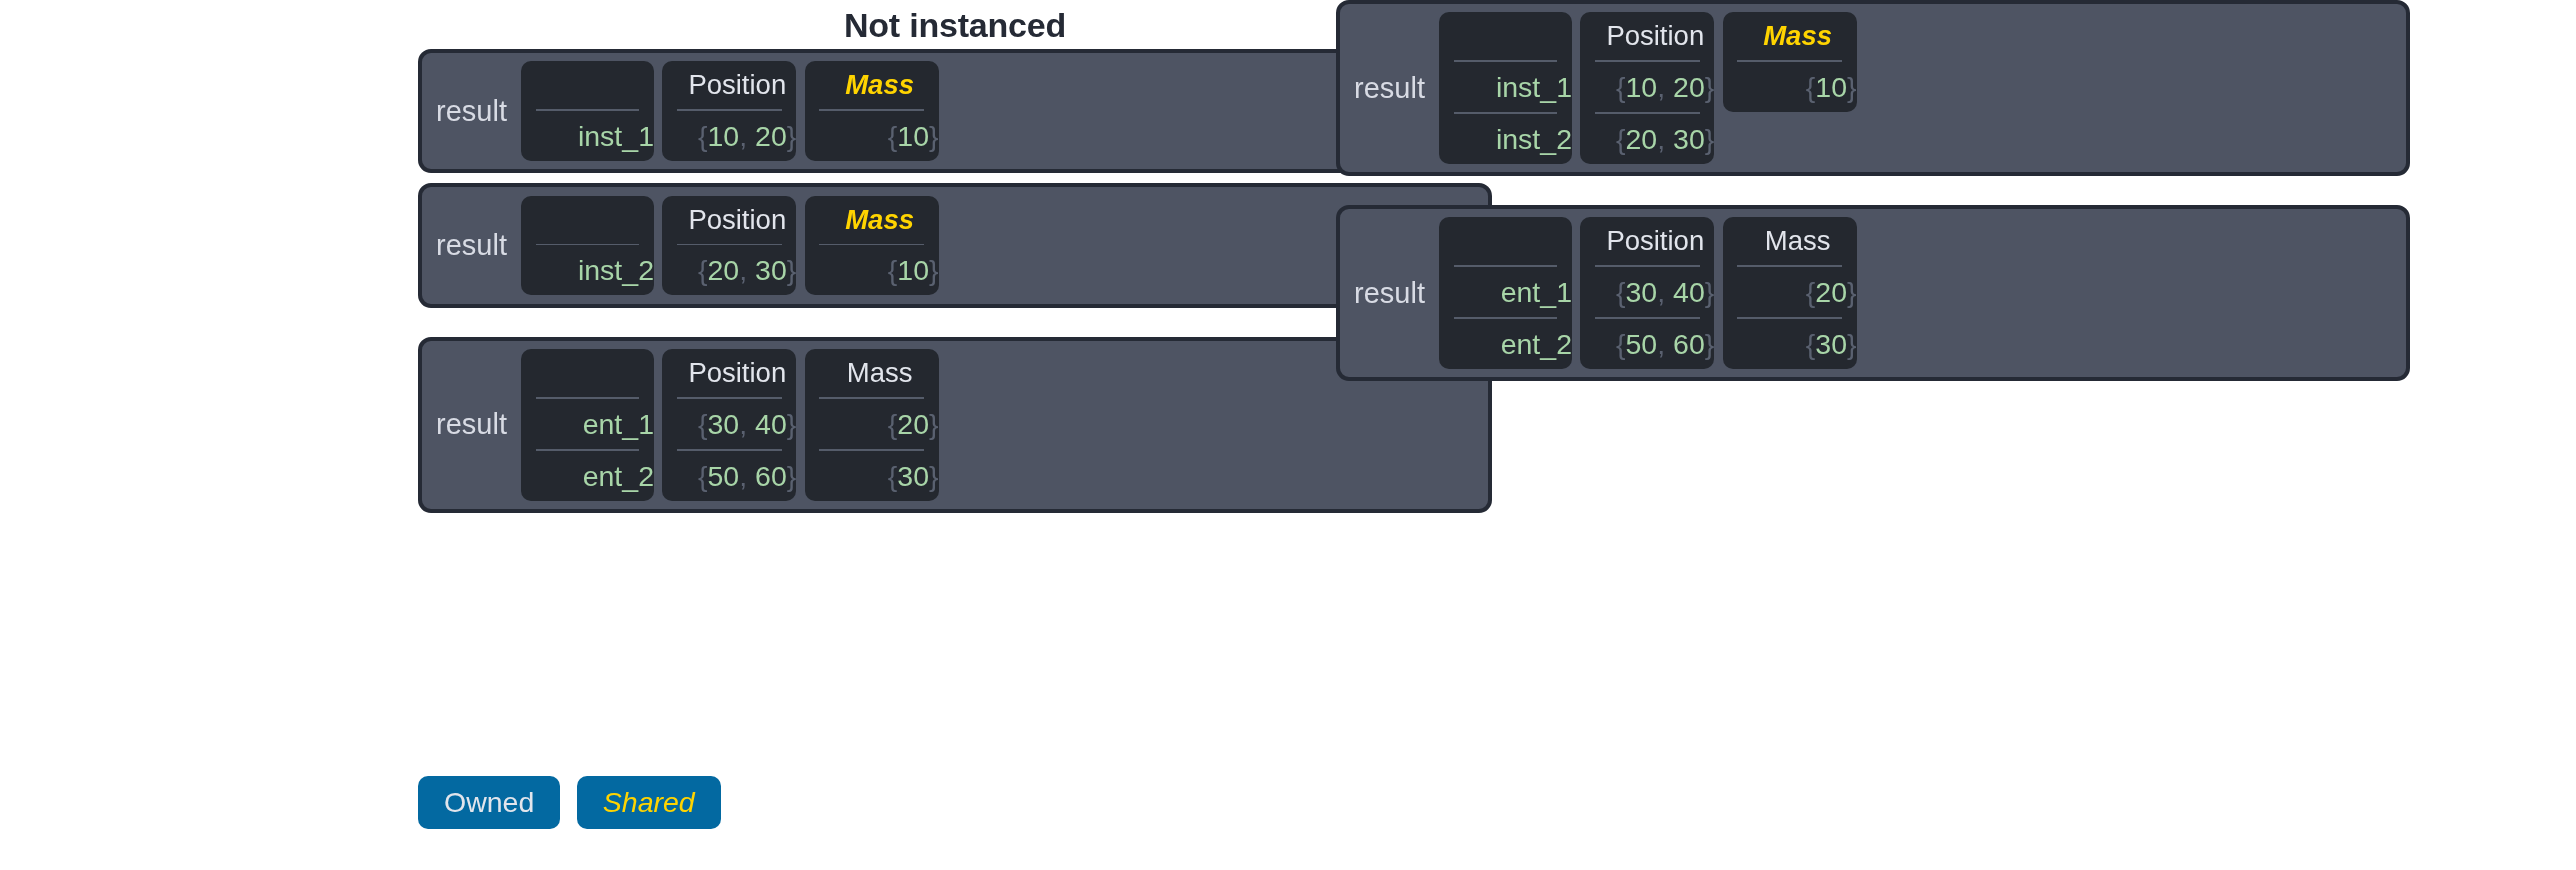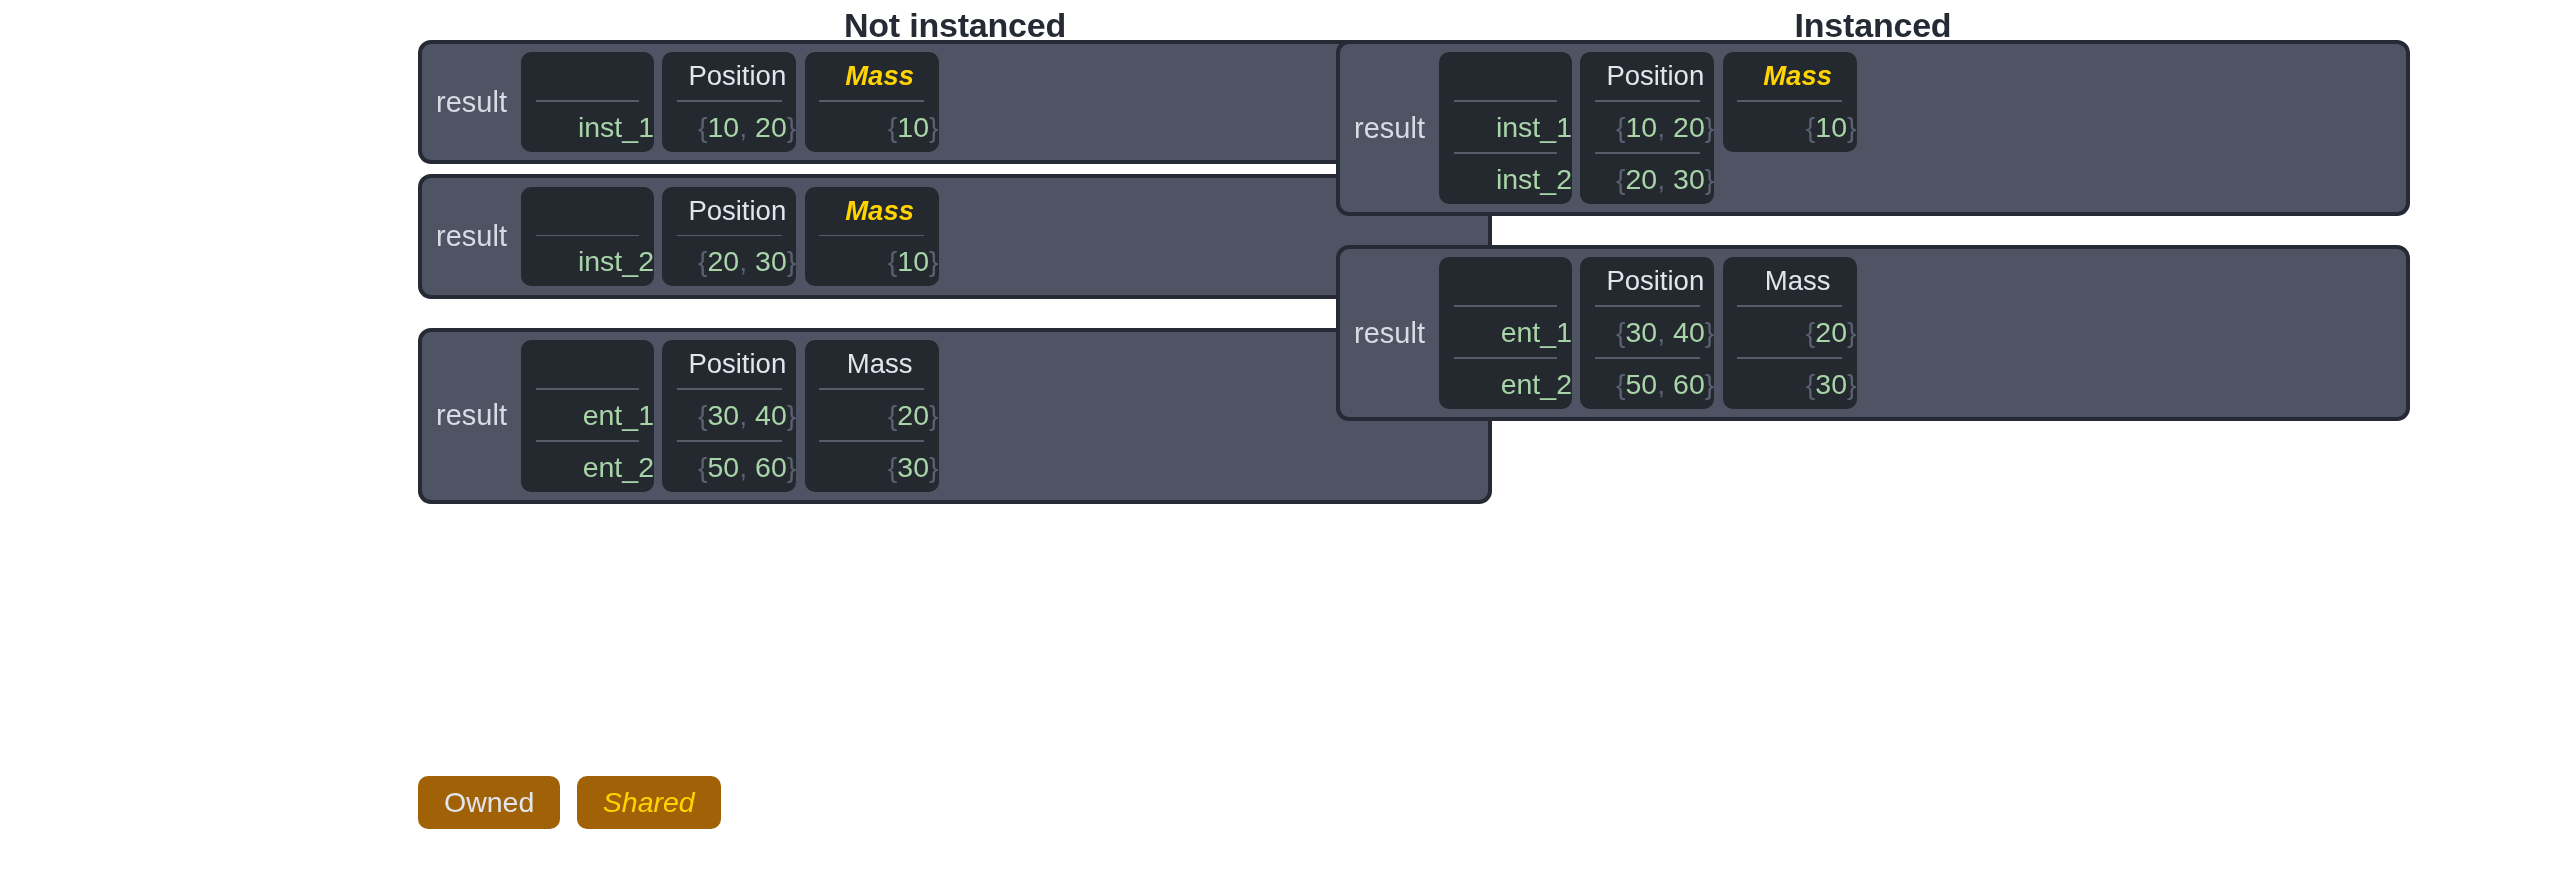--- a/index.html
+++ b/index.html
@@ -23,21 +23,21 @@
   }
   .panel.left  { left: 418px; }
   .panel.right { left: 1336px; }
 
   .panel-title {
     text-align: center;
     font-size: 34px;
     font-weight: bold;
     color: #252a35;
     line-height: 51px;
-    height: 40px;
+    height: 49px;
     letter-spacing: -0.2px;
   }
 
   
   .table-card {
     background: #4e5463;
     border: 4.6px solid #252a35;
     border-radius: 13px;
     display: flex;
     flex-direction: row;
@@ -122,21 +122,21 @@
   
   .legend {
     position: absolute;
     left: 418px;
     top: 776px;
     display: flex;
     flex-direction: row;
     gap: 16.5px;
   }
   .legend-chip {
-    background: #a16207;
+    background: #0369a1;
     border-radius: 10px;
     height: 53px;
     line-height: 53px;
     padding: 0 26px;
     font-size: 28.5px;
     color: #e2e5ec;
     white-space: nowrap;
   }
   .legend-chip.shared {
     color: #ffd400;
@@ -231,21 +231,20 @@
         <div class="cell"><span class="brace">{</span>20<span class="brace">}</span></div>
         <div class="divider"></div>
         <div class="cell"><span class="brace">{</span>30<span class="brace">}</span></div>
       </div>
 
     </div>
   </div>
 </div>
 
 <div class="panel right">
-  <div class="panel-title">Instanced</div>
 
   <div class="table-card">
     <div class="result-label">result</div>
     <div class="cols">
 
       <div class="col id-col">
         <div class="col-head empty"></div>
         <div class="divider"></div>
         <div class="cell">inst_1</div>
         <div class="divider"></div>

